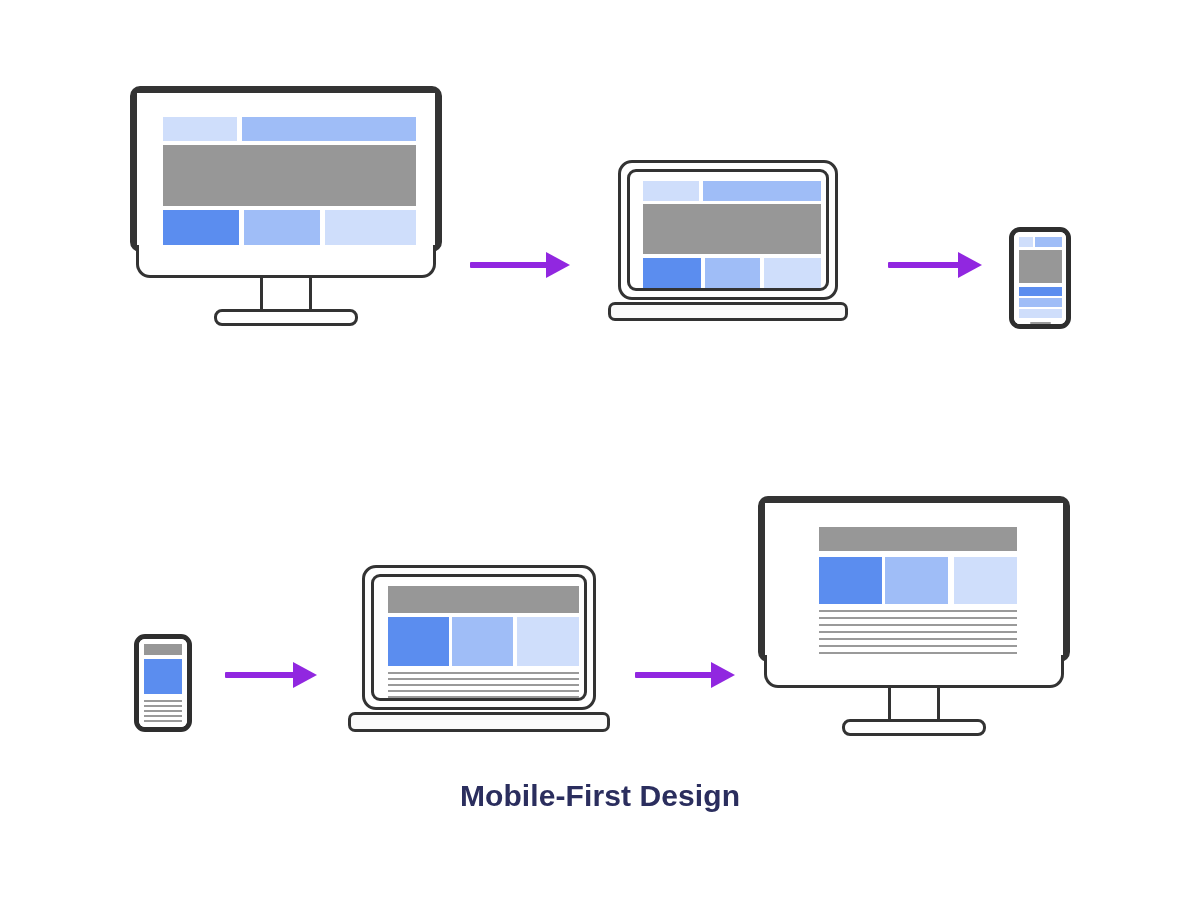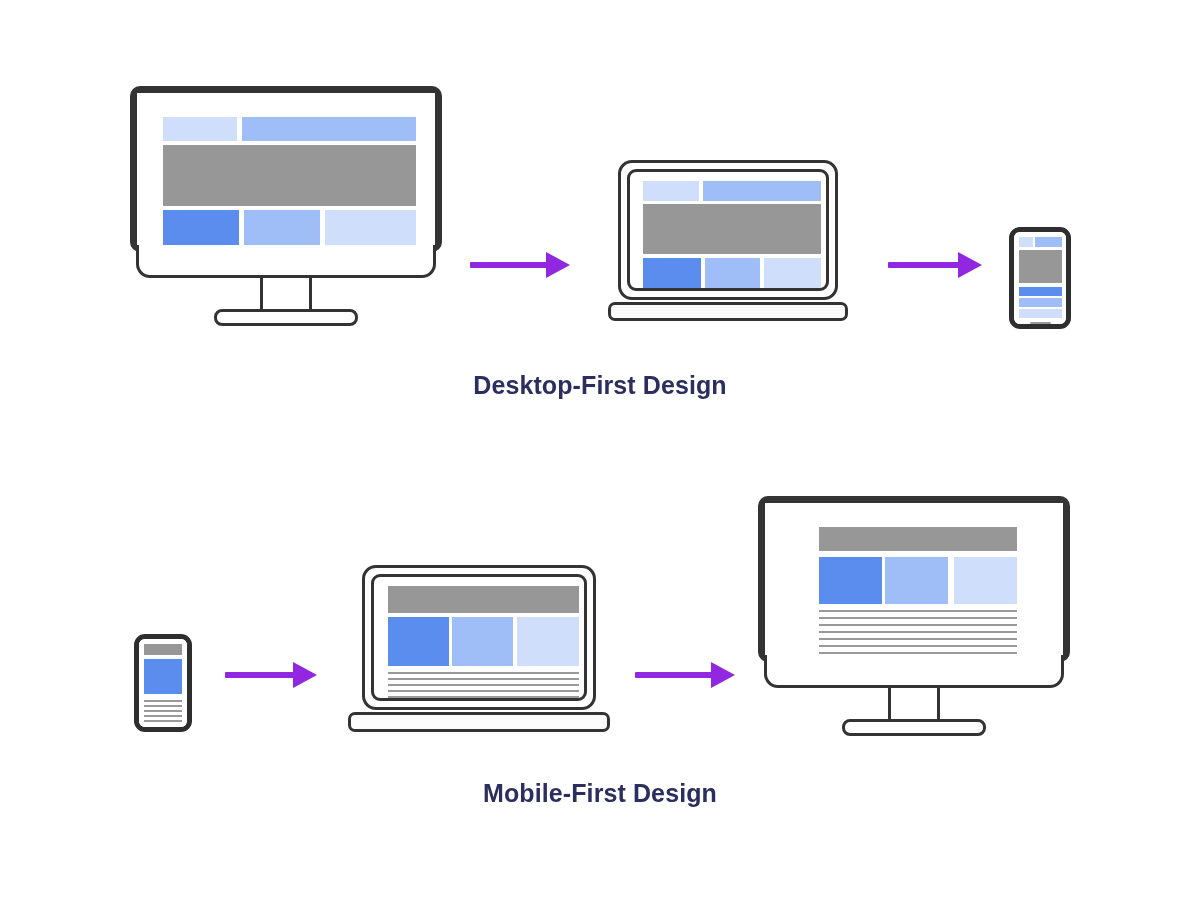--- a/index.html
+++ b/index.html
@@ -173,21 +173,20 @@
         <div class="blk" style="left:21px; top:5px; width:27px; height:10px; background:#9fbdf7;"></div>
         <div class="blk" style="left:5px; top:18px; width:43px; height:33px; background:#979797;"></div>
         <div class="blk" style="left:5px; top:55px; width:43px; height:9px; background:#5b8def;"></div>
         <div class="blk" style="left:5px; top:66px; width:43px; height:9px; background:#9fbdf7;"></div>
         <div class="blk" style="left:5px; top:77px; width:43px; height:9px; background:#cfdefb;"></div>
         <div class="phone-home" style="left:16px; top:90px; width:21px; height:2px;"></div>
       </div>
     </div>
   </div>
 
-  <div class="caption" style="left:0; top:371px; font-size:25px; color:#2b2e5e;">Desktop-First Design</div>
 
   <div class="device" style="left:134px; top:634px; width:58px; height:98px;">
     <div class="phone-body" style="left:0; top:0; width:58px; height:98px;">
       <div class="screen" style="left:0; top:0; right:0; bottom:0;">
         <div class="blk" style="left:5px; top:5px; width:38px; height:11px; background:#979797;"></div>
         <div class="blk" style="left:5px; top:20px; width:38px; height:35px; background:#5b8def;"></div>
         <div class="blk" style="left:5px; top:61px; width:38px; height:2px; background:#9a9a9a;"></div>
         <div class="blk" style="left:5px; top:66px; width:38px; height:2px; background:#9a9a9a;"></div>
         <div class="blk" style="left:5px; top:71px; width:38px; height:2px; background:#9a9a9a;"></div>
         <div class="blk" style="left:5px; top:76px; width:38px; height:2px; background:#9a9a9a;"></div>
@@ -239,15 +238,15 @@
         <div class="blk" style="left:54px; top:135px; width:198px; height:2px; background:#9a9a9a;"></div>
         <div class="blk" style="left:54px; top:142px; width:198px; height:2px; background:#9a9a9a;"></div>
         <div class="blk" style="left:54px; top:149px; width:198px; height:2px; background:#9a9a9a;"></div>
       </div>
     </div>
     <div class="monitor-chin" style="left:6px; top:159px; width:300px; height:33px;"></div>
     <div class="monitor-neck" style="left:130px; top:192px; width:52px; height:34px;"></div>
     <div class="monitor-base" style="left:84px; top:223px; width:144px; height:17px;"></div>
   </div>
 
-  <div class="caption" style="left:0; top:779px; font-size:25px; color:#2b2e5e;">Mobile-First Design</div>
+  <div class="caption" style="left:0; top:779px; font-size:30px; color:#2b2e5e;">Mobile-First Design</div>
 
 </div>
 
 </body></html>

